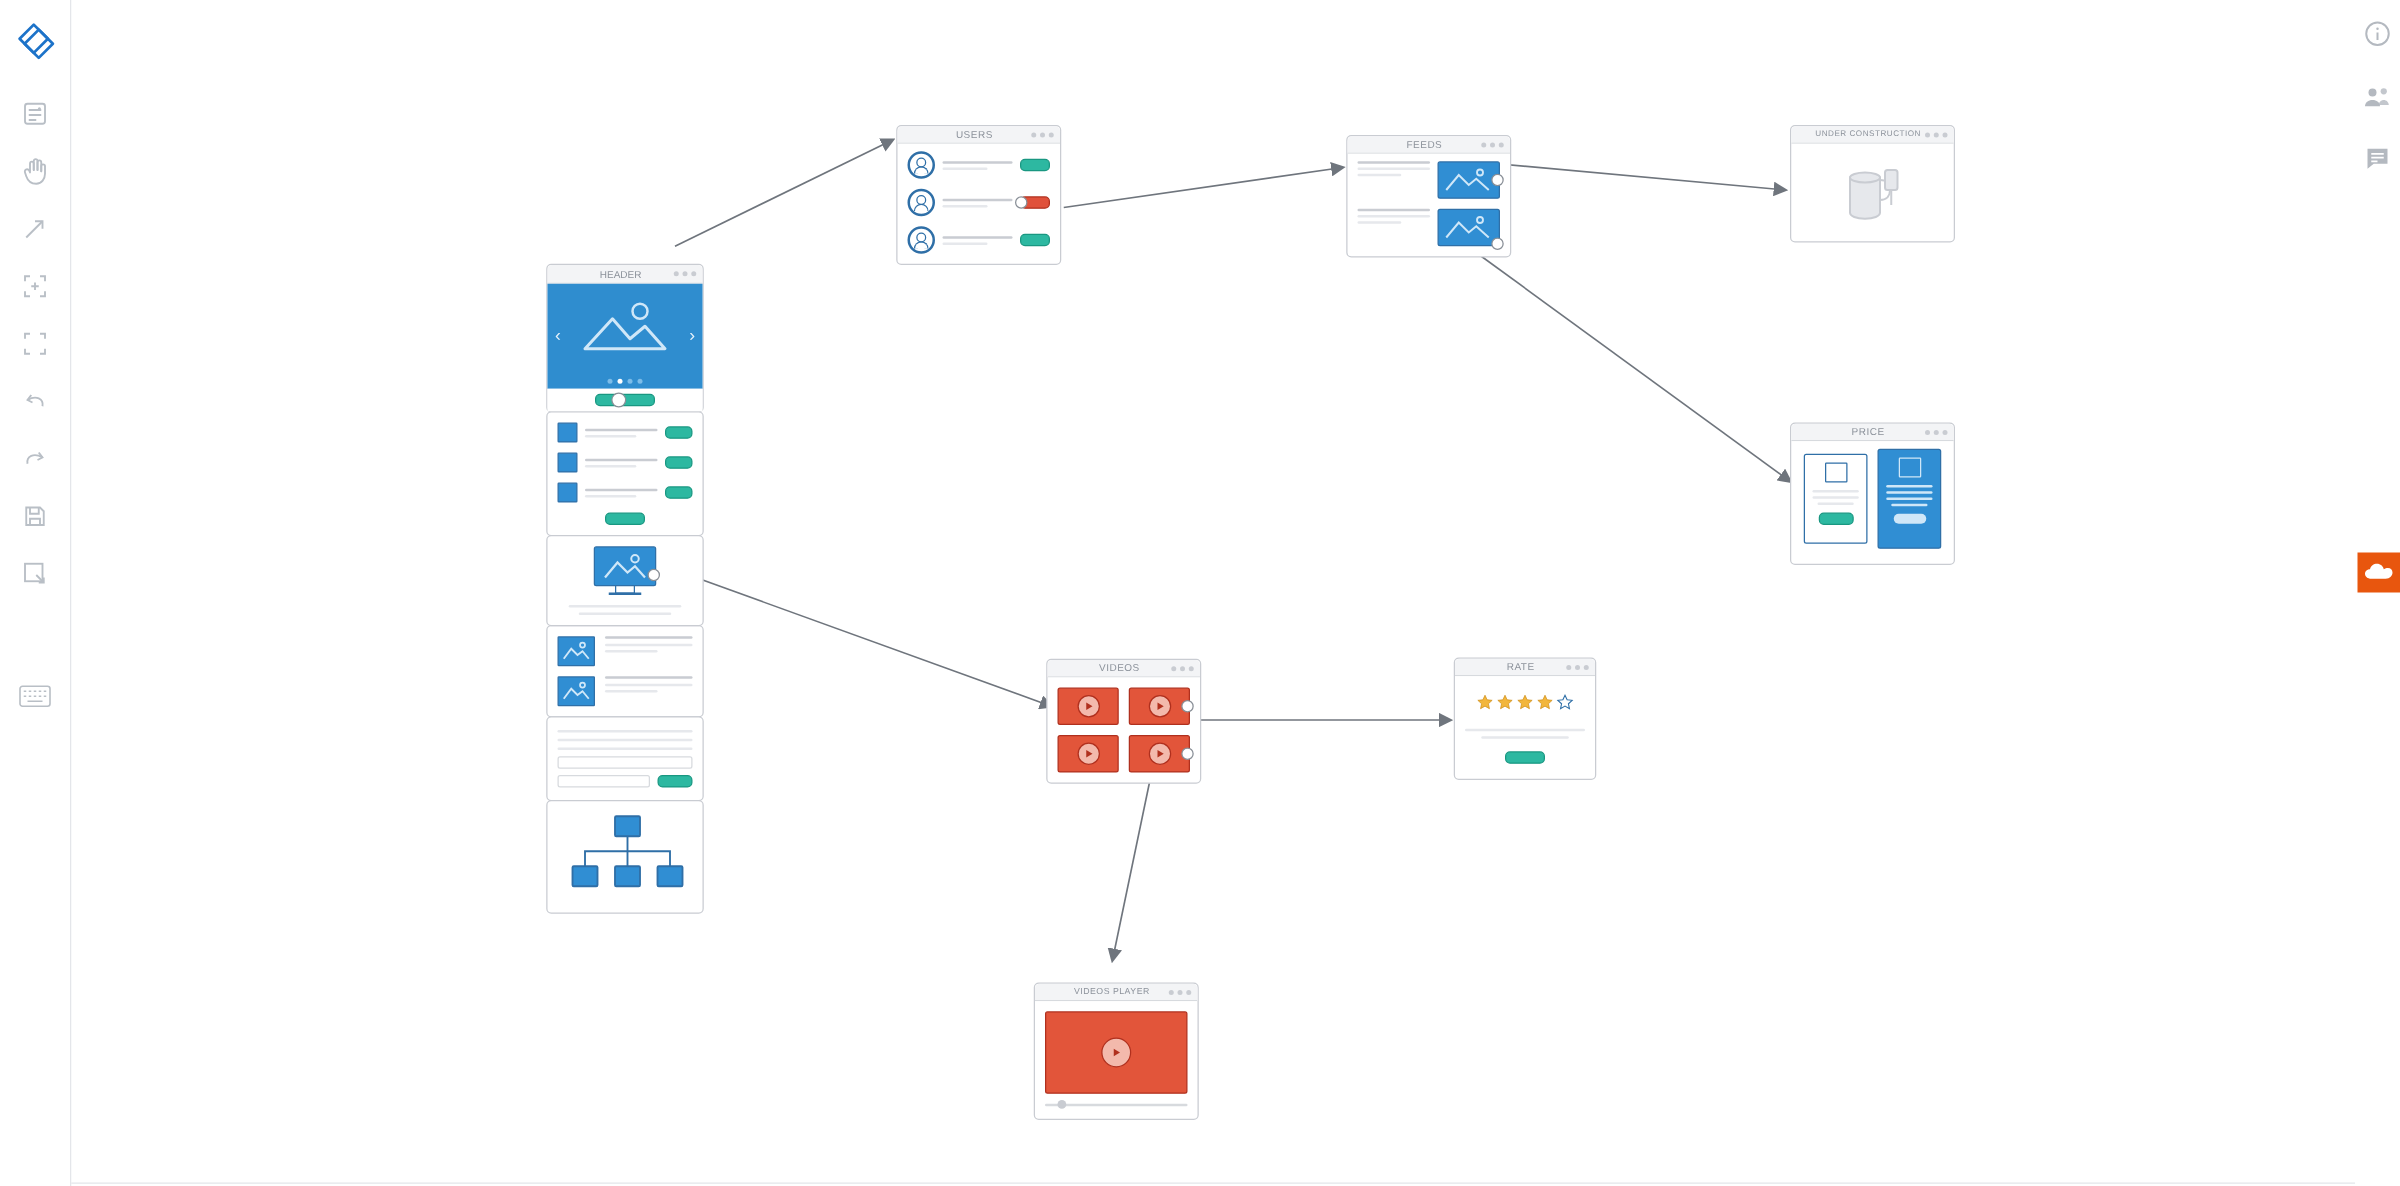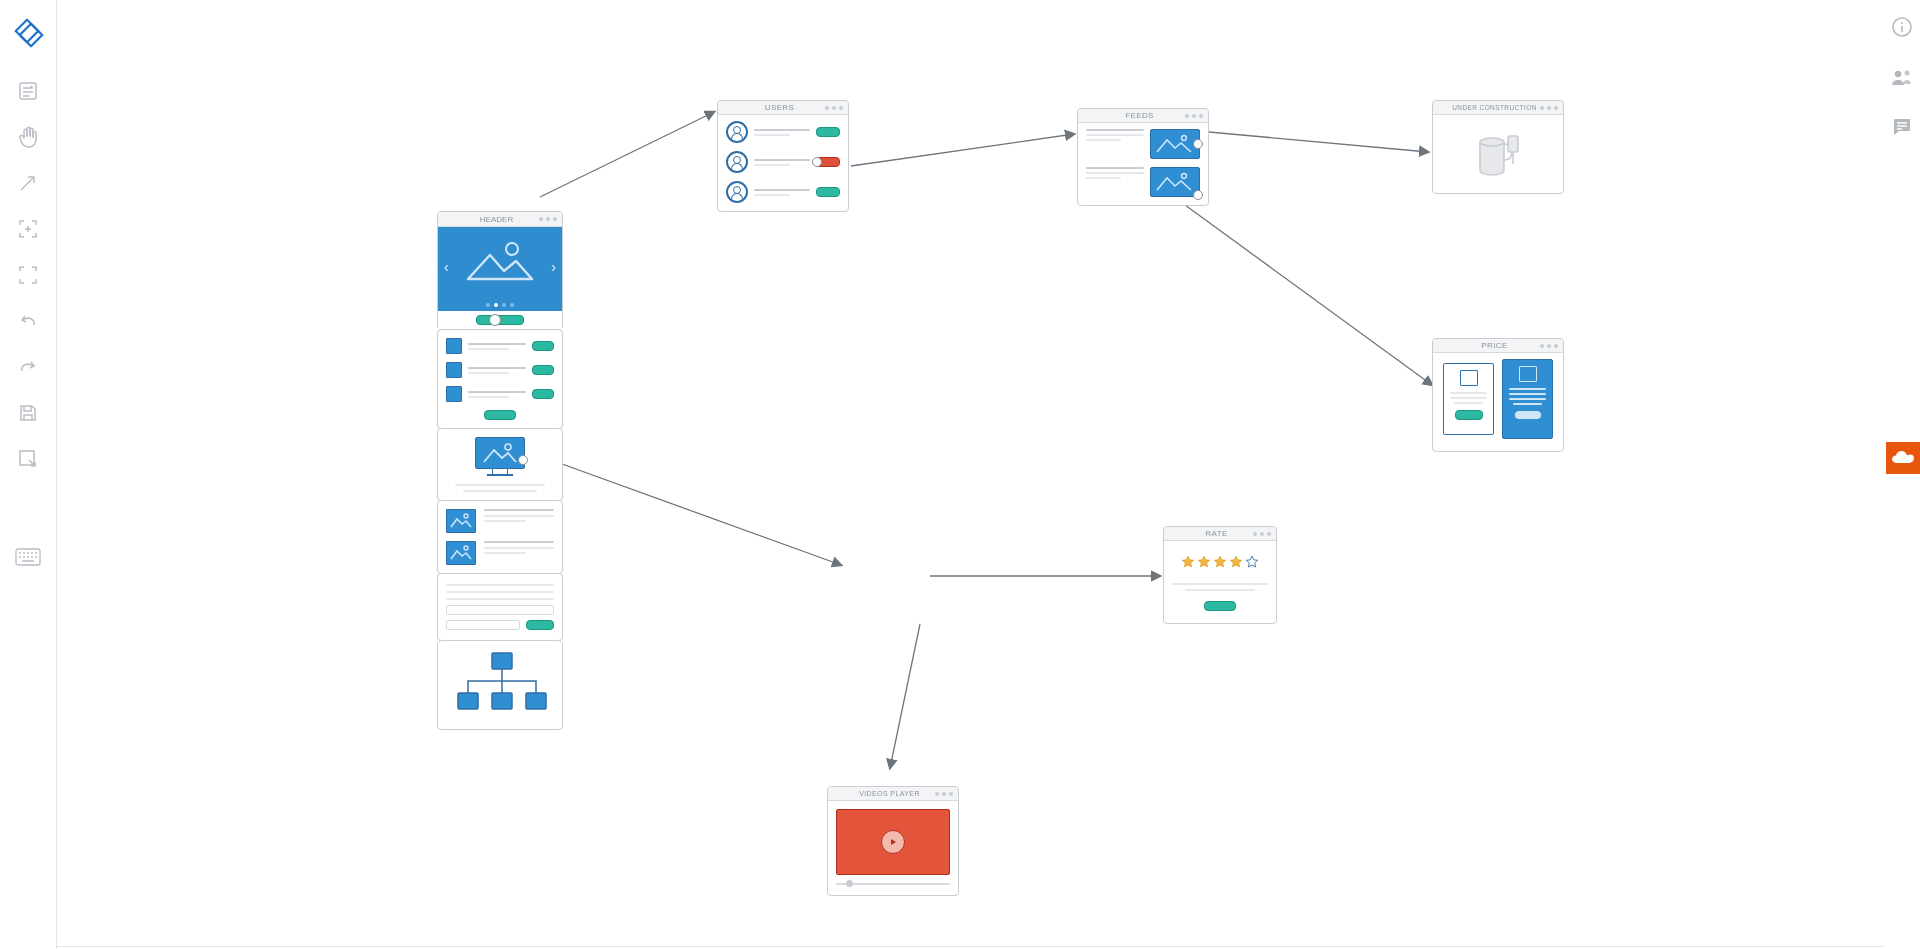--- a/index.html
+++ b/index.html
@@ -444,20 +444,47 @@
         <div style="width:16px;height:14px;border:1.4px solid #cfe7f8;border-radius:1px;margin:0 auto 6px auto"></div>
         <div style="height:2px;background:#cfe7f8;border-radius:1px;margin-bottom:3px"></div>
         <div style="height:2px;background:#cfe7f8;border-radius:1px;margin-bottom:3px"></div>
         <div style="height:2px;background:#cfe7f8;border-radius:1px;margin-bottom:3px"></div>
         <div style="height:2px;background:#cfe7f8;border-radius:1px;width:80%;margin:0 auto 6px auto"></div>
         <div style="width:26px;height:8px;border-radius:4px;background:#cfe7f8;margin:0 auto"></div>
       </div>
     </div>
   </div>
 
+  <div class="panel" style="left:780px;top:527px;width:124px">
+    <div class="titlebar">
+        <span style="width:14px"></span>
+        <span class="ttl">VIDEOS</span>
+        <span class="dots">
+          <span></span>
+          <span></span>
+          <span></span>
+        </span>
+      </div>
+    <div class="body" style="display:grid;grid-template-columns:1fr 1fr;gap:8px;padding:8px">
+      <div class="vidtile" style="height:28px">
+          <div class="play"></div>
+        </div>
+      <div class="vidtile" style="height:28px;position:relative">
+          <div class="play"></div>
+          <div class="anchor" style="right:-4px;top:9px"></div>
+        </div>
+      <div class="vidtile" style="height:28px">
+          <div class="play"></div>
+        </div>
+      <div class="vidtile" style="height:28px;position:relative">
+          <div class="play"></div>
+          <div class="anchor" style="right:-4px;top:9px"></div>
+        </div>
+    </div>
+  </div>
 
   <div class="panel" style="left:1106px;top:526px;width:114px">
     <div class="titlebar">
         <span style="width:14px"></span>
         <span class="ttl">RATE</span>
         <span class="dots">
           <span></span>
           <span></span>
           <span></span>
         </span>

